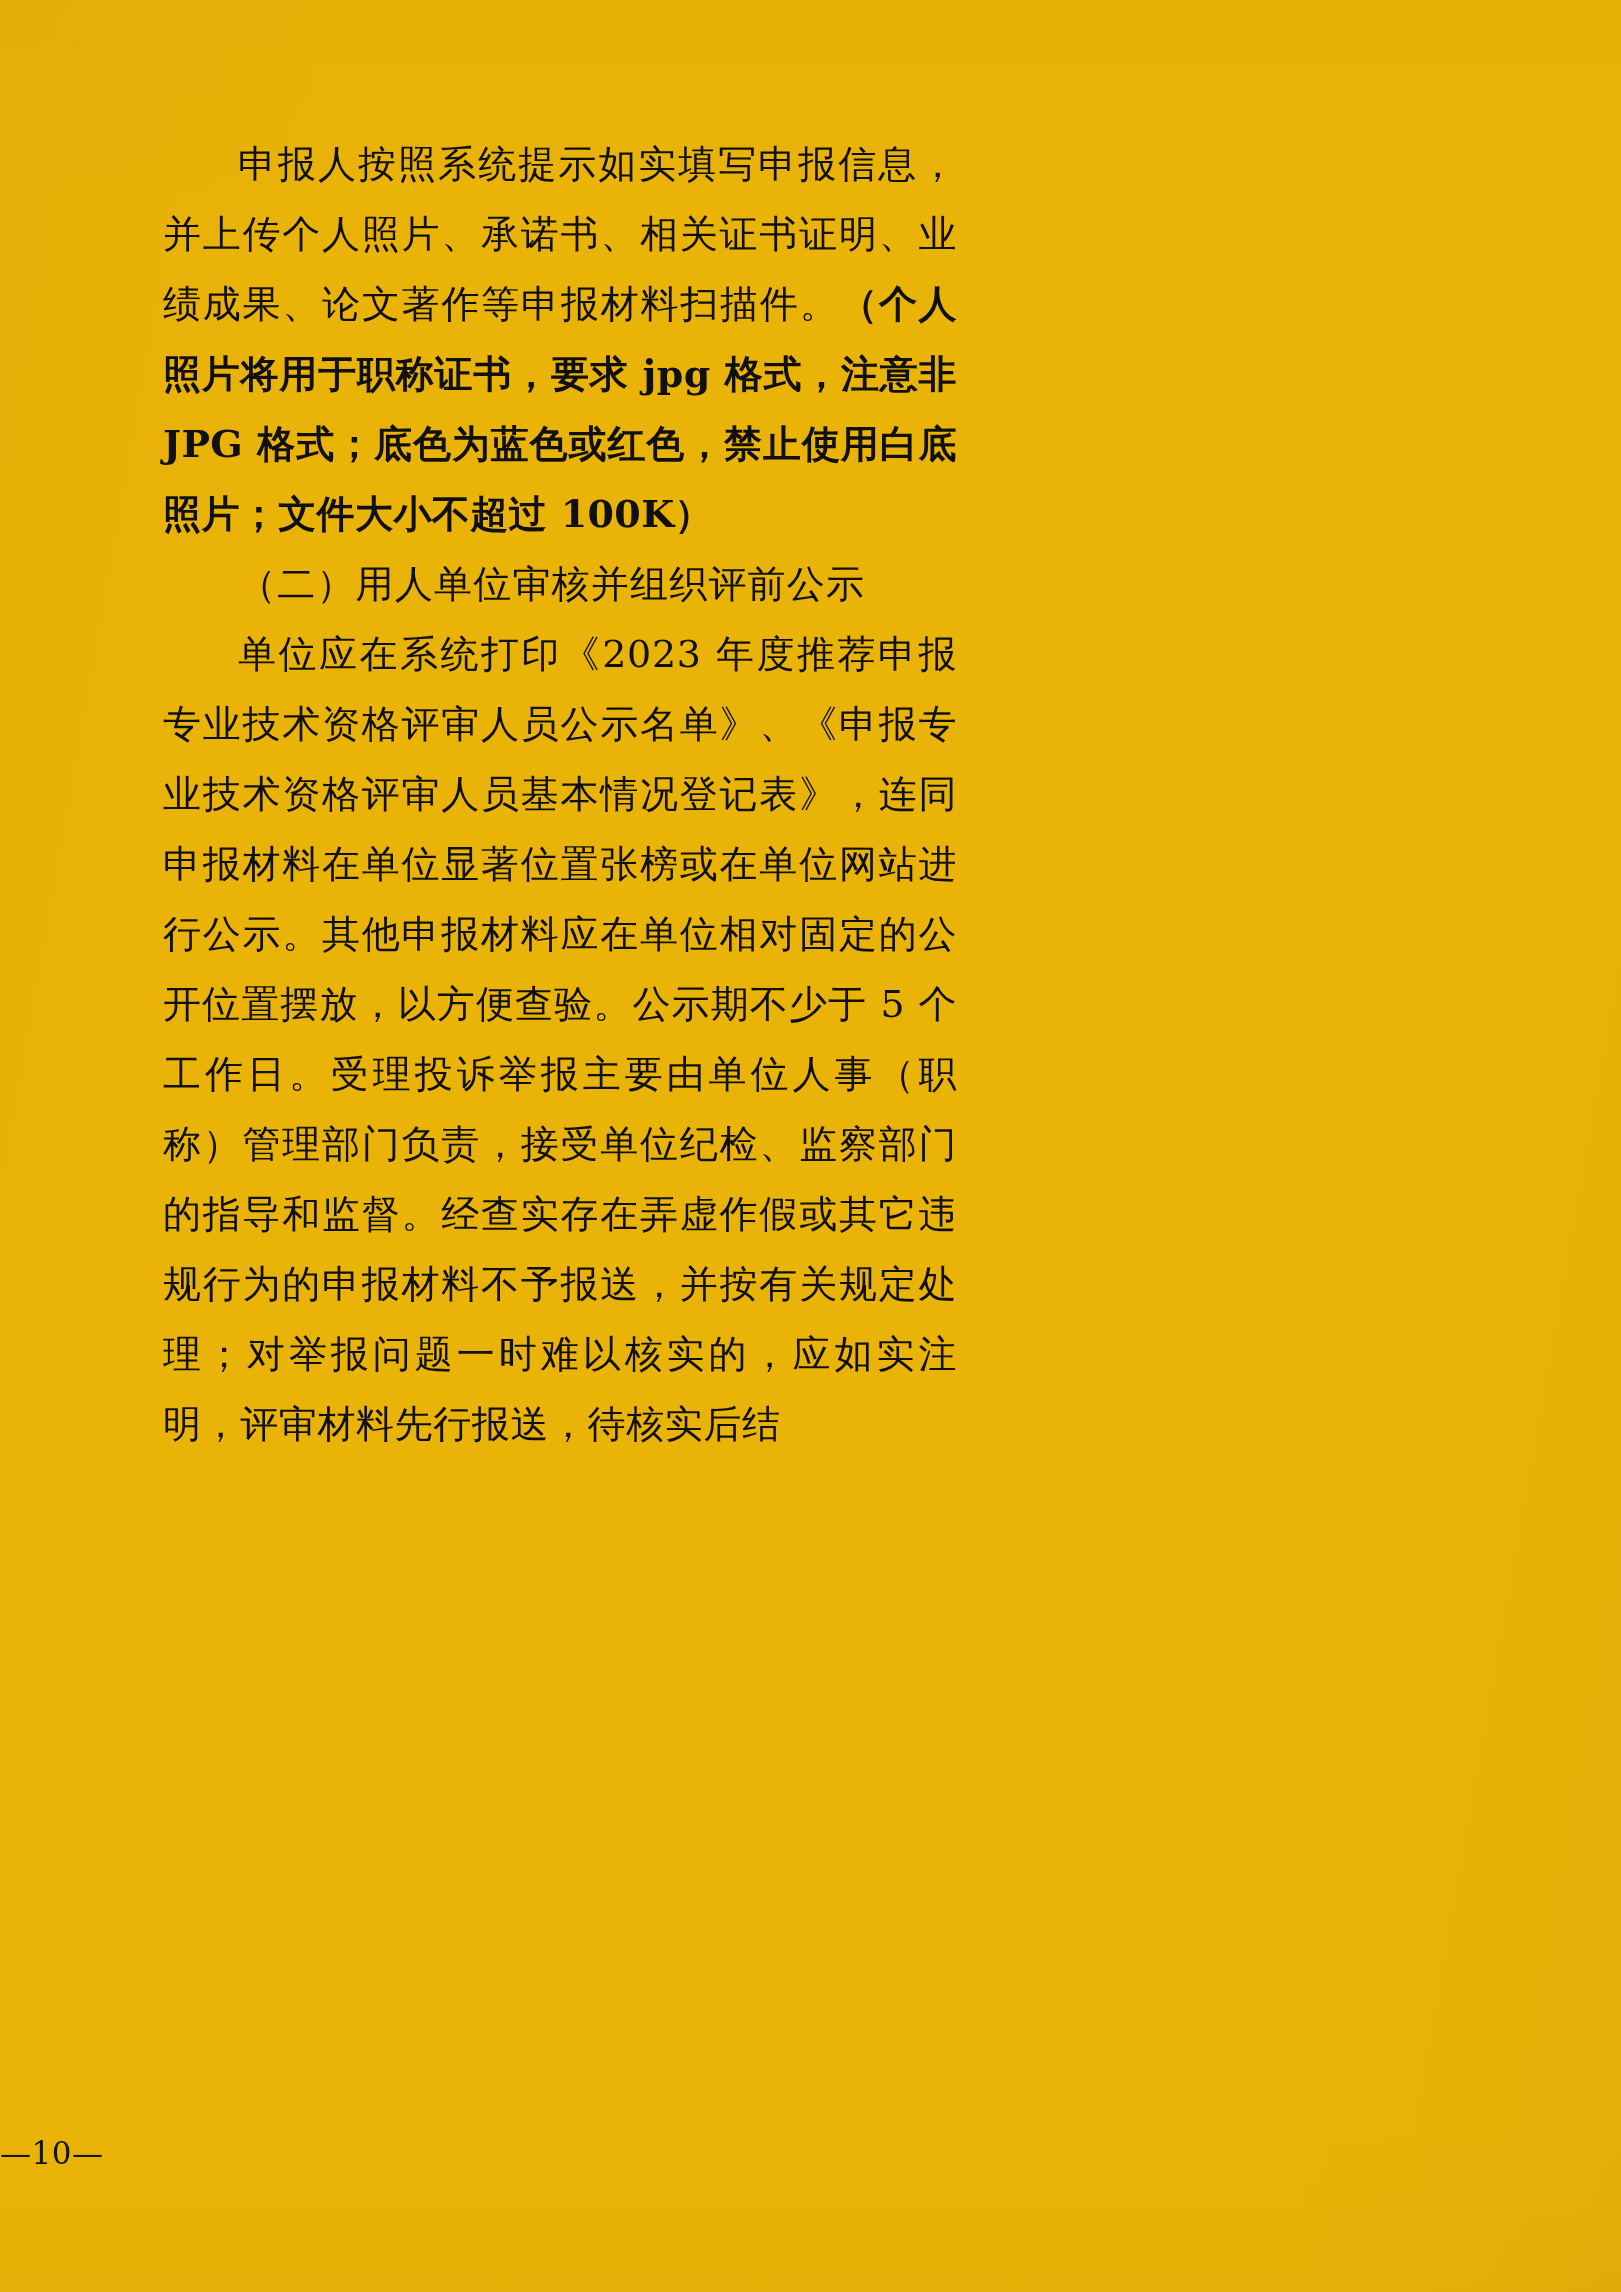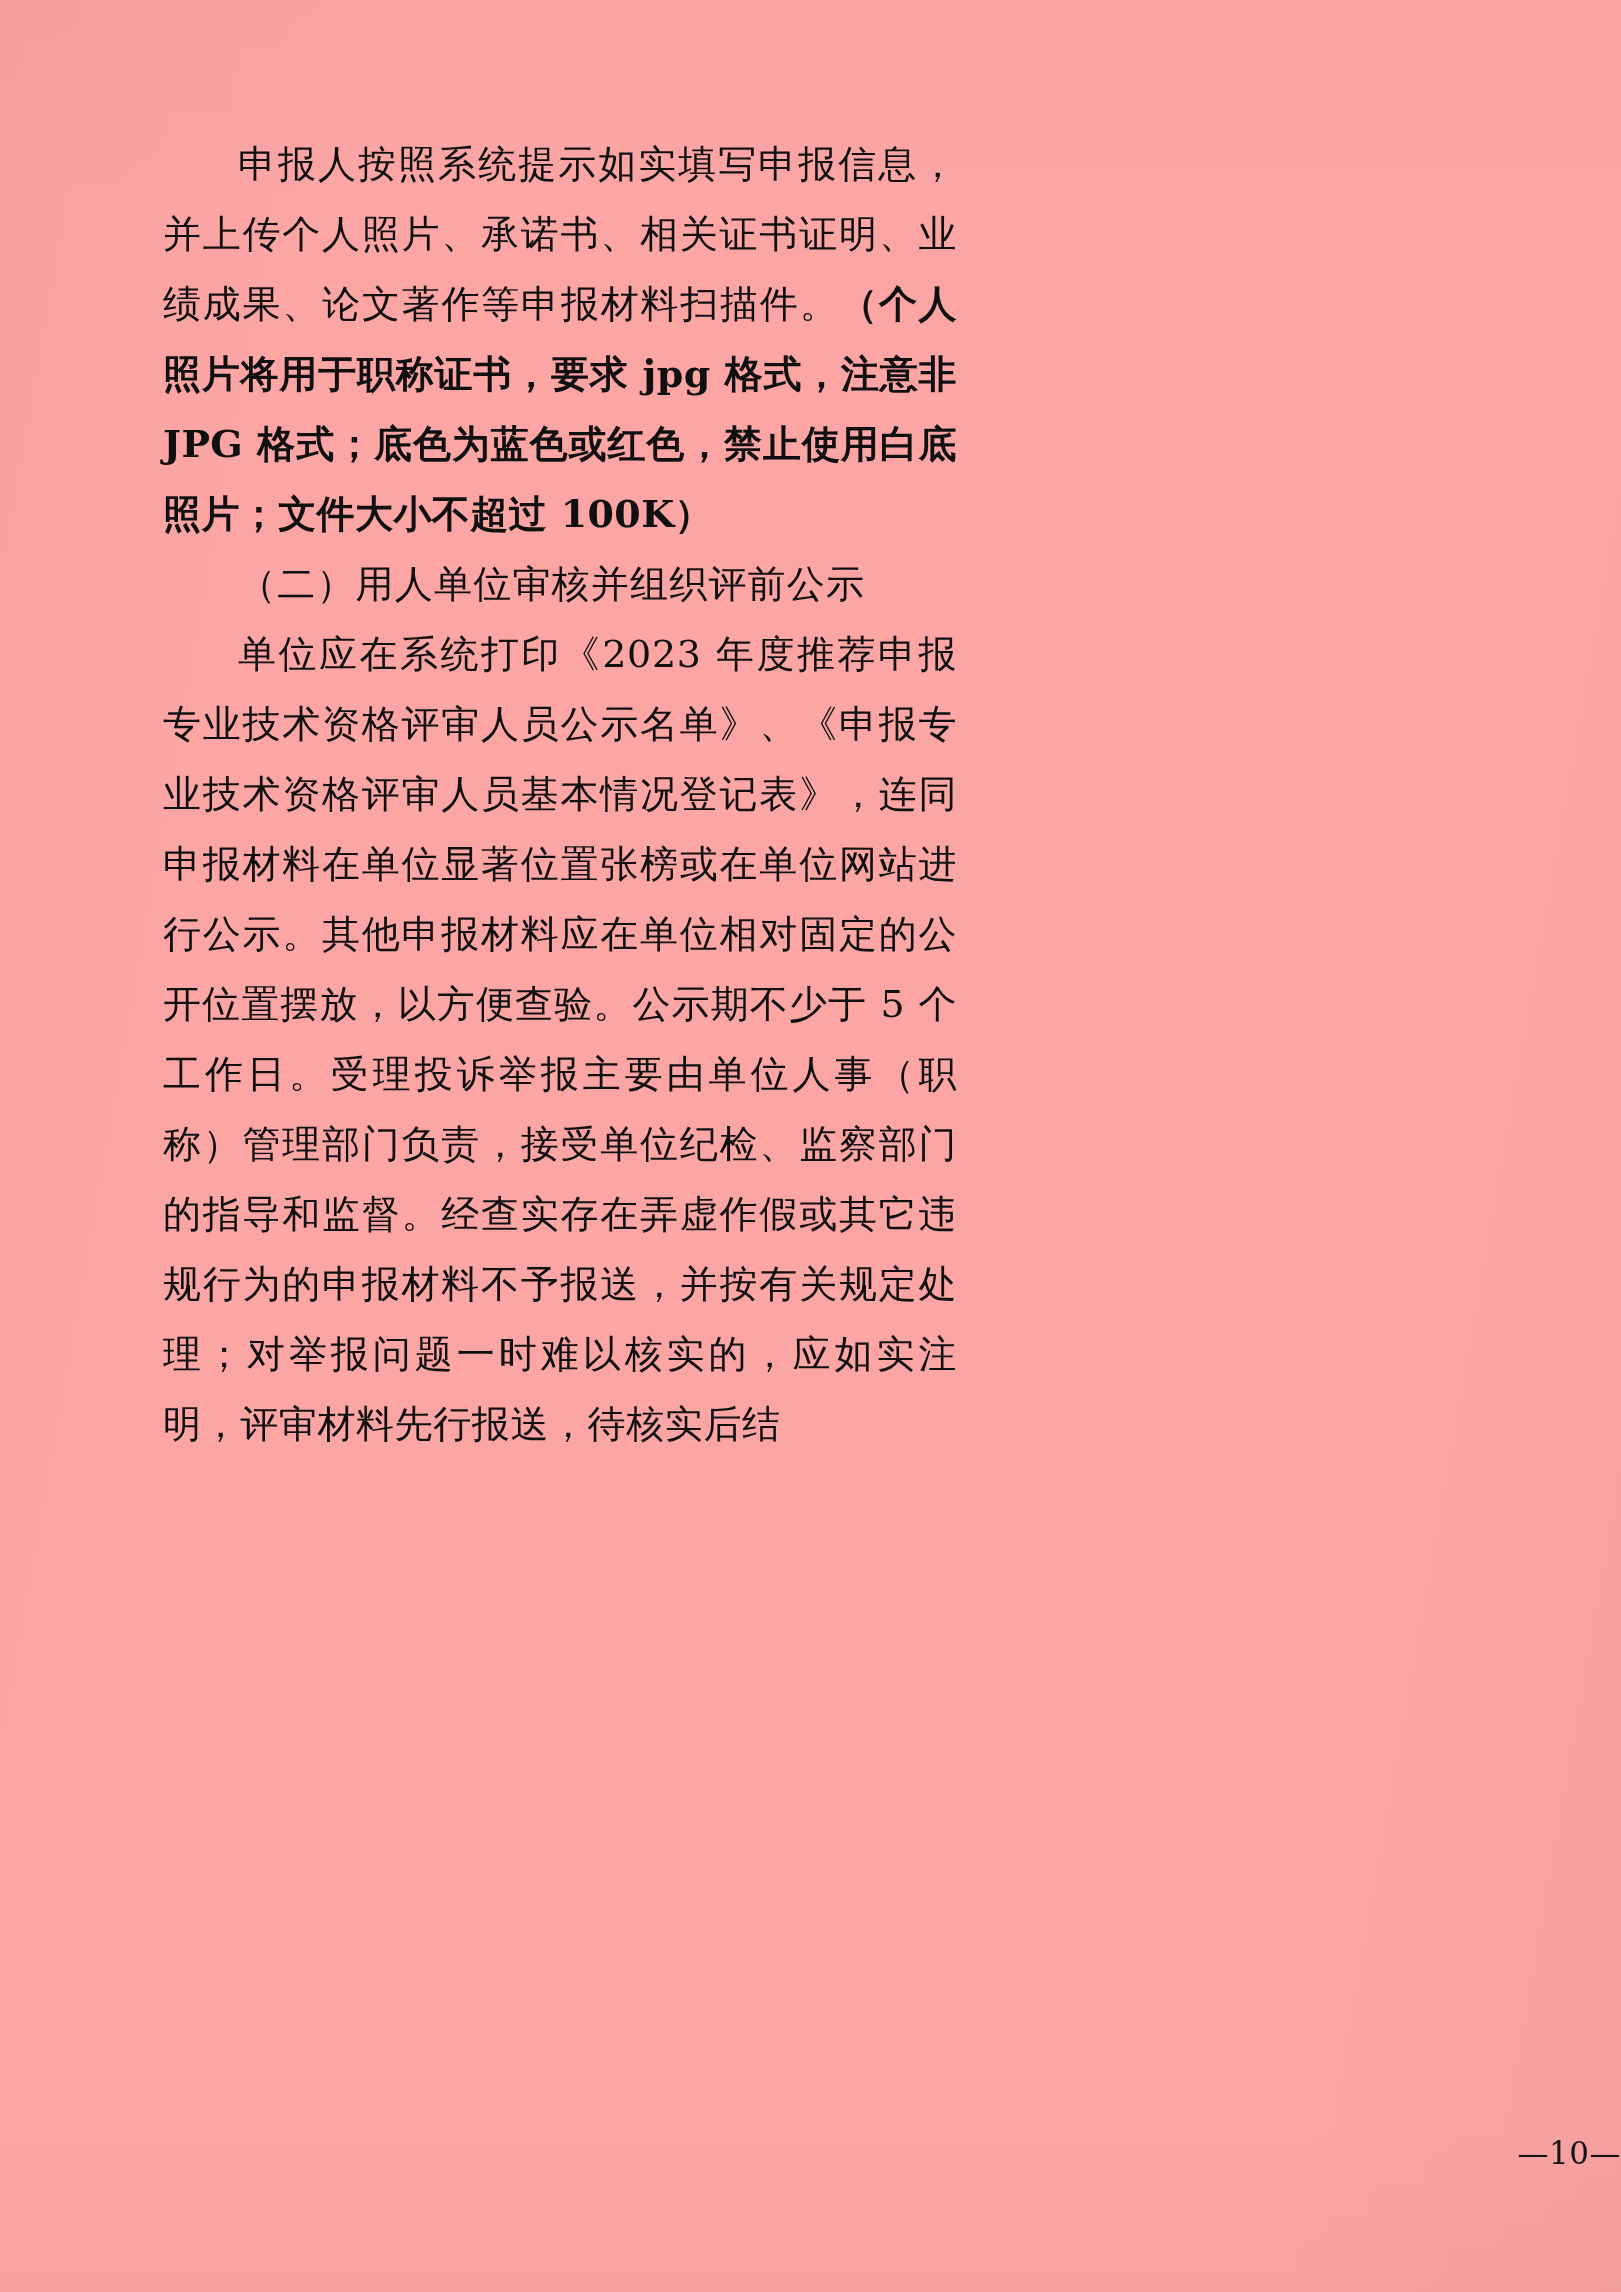--- a/index.html
+++ b/index.html
@@ -14,21 +14,21 @@
     position: relative;
     overflow: hidden;
     font-family: "DejaVu Serif", "Liberation Serif", serif;
     color: #0a0a0a;
   }
   .page {
     position: absolute;
     left: 0; top: 0;
     width: 1621px;
     height: 2293px;
-    background: #fca5a5;
+    background: #eab308;
   }
   
   .scan-tint {
     position: absolute;
     left: 0; top: 0;
     width: 100%; height: 100%;
     background:
       linear-gradient(100deg, rgba(0,0,0,0.018) 0%, rgba(0,0,0,0) 18%, rgba(0,0,0,0) 82%, rgba(0,0,0,0.022) 100%),
       linear-gradient(180deg, rgba(0,0,0,0.012) 0%, rgba(0,0,0,0) 10%, rgba(0,0,0,0) 92%, rgba(0,0,0,0.015) 100%);
     pointer-events: none;
@@ -58,21 +58,21 @@
   
   .inline-bold {
     font-weight: 700;
     letter-spacing: 0.4px;
   }
   .page-number {
     position: absolute;
     left: 0;
     top: 2135px;
     width: 1621px;
-    text-align: right;
+    text-align: left;
     font-size: 31px;
     letter-spacing: 0.5px;
     color: #141414;
     font-family: "DejaVu Serif", "Liberation Serif", serif;
   }
 </style>
 </head>
 <body>
 
 <div class="page">

